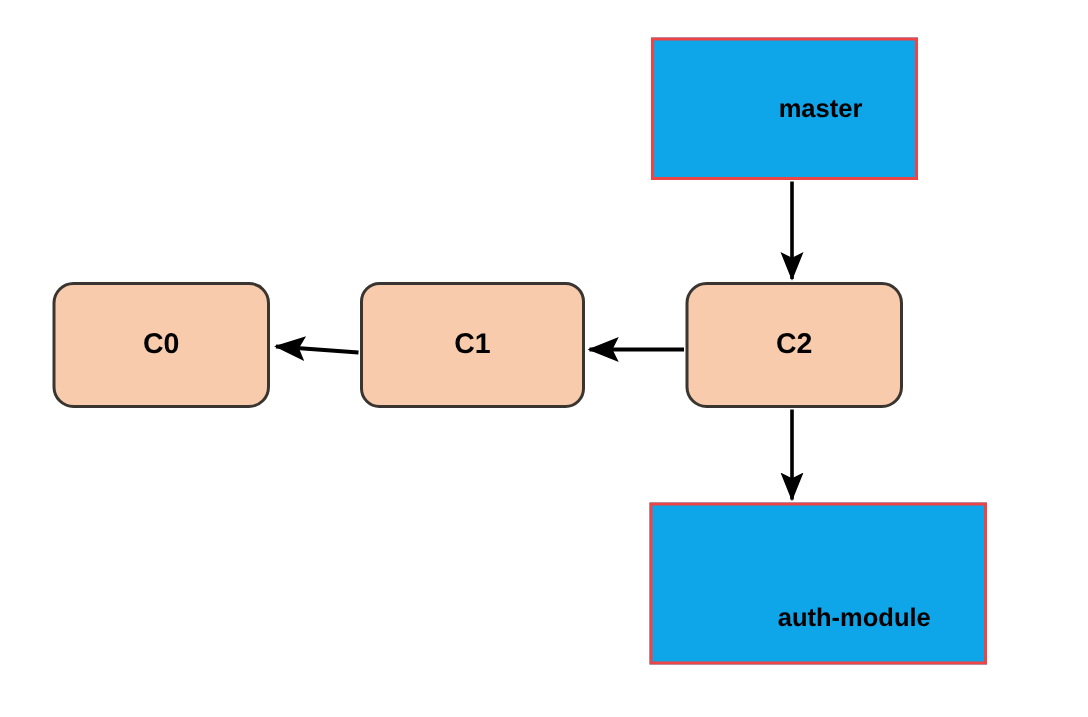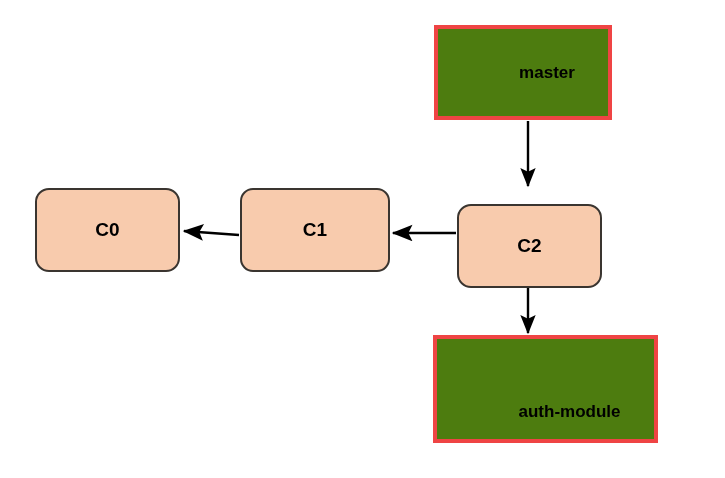--- a/index.html
+++ b/index.html
@@ -21,22 +21,22 @@
     position: absolute;
     box-sizing: border-box;
     display: flex;
     align-items: center;
     justify-content: center;
     font-weight: bold;
     color: #000000;
     user-select: none;
   }
   .node-branch {
-    background: #4d7c0f;
-    border: 4px solid #ef4444;
+    background: #0ea5e9;
+    border: 2px solid #ef4444;
     border-radius: 0;
     font-size: 17px;
     padding-left: 48px;
   }
   .node-commit {
     background: #f8cbad;
     border: 2px solid #3a3530;
     border-radius: 14px;
     font-size: 19px;
     justify-content: center;
@@ -53,21 +53,21 @@
     left: 433px;
     top: 335px;
     width: 225px;
     height: 108px;
     align-items: center;
     padding-top: 45px;
   }
   
   #node-c0 { left: 35px;  top: 188px; width: 145px; height: 84px; }
   #node-c1 { left: 240px; top: 188px; width: 150px; height: 84px; border-radius: 13px; }
-  #node-c2 { left: 457px; top: 188px; width: 145px; height: 84px; margin-top: 16px; }
+  #node-c2 { left: 457px; top: 188px; width: 145px; height: 84px; }
 
   .edge-layer {
     position: absolute;
     left: 0;
     top: 0;
     width: 725px;
     height: 478px;
     pointer-events: none;
   }
 </style>

